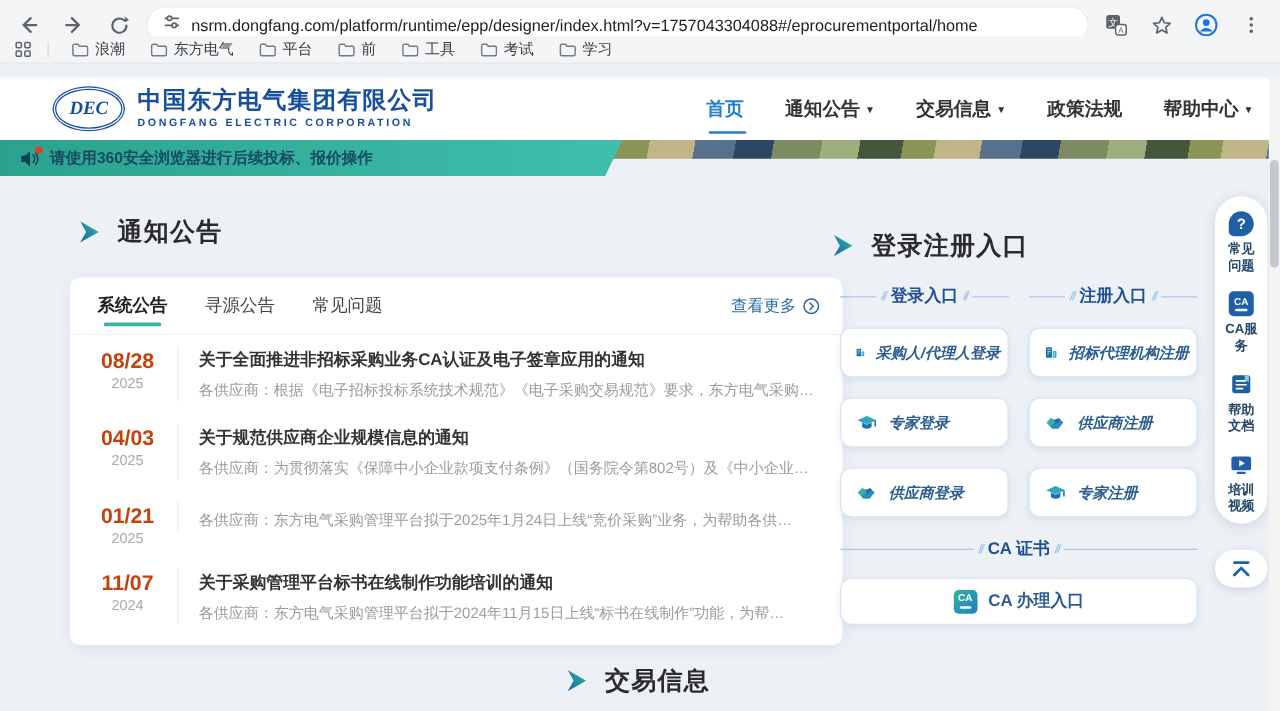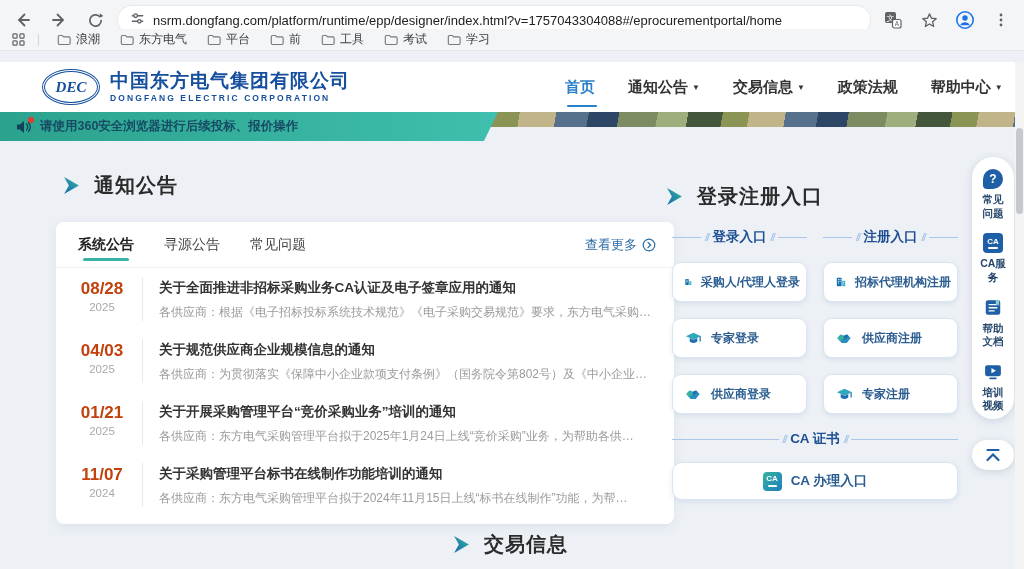--- a/index.html
+++ b/index.html
@@ -79,21 +79,21 @@
     text-overflow:ellipsis; }
 
   
   .login-panel { position:absolute; left:672px; top:228px; width:286px; }
   .deco-row { display:flex; gap:16px; margin-bottom:16px; }
   .deco { flex:1; display:flex; align-items:center; gap:4px; color:#1d4f93; font-weight:700;
     font-size:13.5px; white-space:nowrap; }
   .deco .ln { flex:1; height:1px; background:#a9c6e8; }
   .deco .sl { color:#a9c6e8; font-size:10px; font-style:italic; letter-spacing:-1px; }
   .entry-cols { display:flex; gap:16px; }
-  .entry-col { flex:1; display:flex; flex-direction:column; gap:16px; min-width:0; }
+  .entry-col { flex:1; display:flex; flex-direction:column; gap:16px; min-width:0;font-style:italic; }
   .entry-btn { height:40px; background:#fff; border:1px solid #d9e6f2; border-radius:9px;
     display:flex; align-items:center; gap:8px; padding:0 6px 0 11px; font-size:12px; font-weight:700;
     color:#2a5c90; box-shadow:0 2px 5px rgba(30,80,140,.10); cursor:pointer; white-space:nowrap; }
   .ca-deco { margin:16px 0 14px; }
   .ca-btn { height:38px; background:#fff; border:1px solid #d9e6f2; border-radius:10px;
     display:flex; align-items:center; justify-content:center; gap:9px; font-size:13.5px; font-weight:700;
     color:#2a5c90; box-shadow:0 2px 6px rgba(30,80,140,.10); cursor:pointer; }
   .ca-badge { width:19px; height:19px; border-radius:4px; background:linear-gradient(135deg,#35b3a0,#1f7fc0);
     color:#fff; font-size:8px; font-weight:700; display:flex; flex-direction:column; align-items:center;
     justify-content:center; line-height:1; flex:none; }
@@ -336,21 +336,20 @@
         <div class="n-sum">各供应商：为贯彻落实《保障中小企业款项支付条例》（国务院令第802号）及《中小企业划…</div>
       </div>
     </div>
 
     <div class="notice-item">
       <div class="n-date">
         <div class="n-md">01/21</div>
         <div class="n-yr">2025</div>
       </div>
       <div class="n-body">
-        <div class="n-title">关于开展采购管理平台“竞价采购业务”培训的通知</div>
         <div class="n-sum">各供应商：东方电气采购管理平台拟于2025年1月24日上线“竞价采购”业务，为帮助各供…</div>
       </div>
     </div>
 
     <div class="notice-item">
       <div class="n-date">
         <div class="n-md">11/07</div>
         <div class="n-yr">2024</div>
       </div>
       <div class="n-body">

